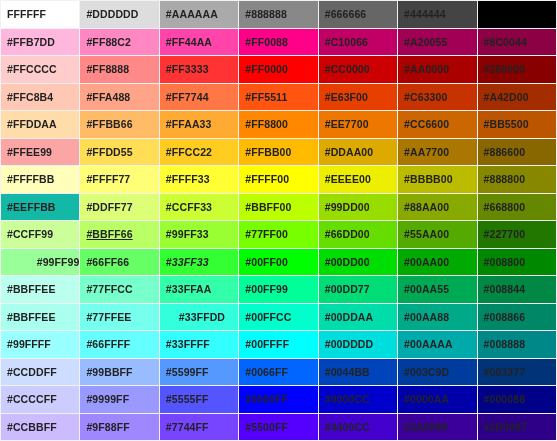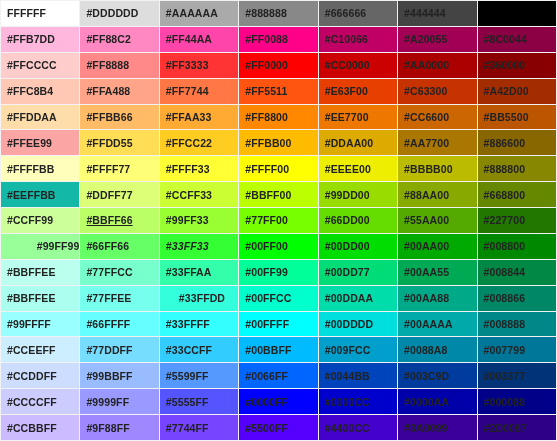--- a/index.html
+++ b/index.html
@@ -154,29 +154,20 @@
       <tr>
         <td title="#99FFFF" style="width: 14.2857%; background: rgb(153, 255, 255);"><span class="swatch-label" style="color: rgb(34, 34, 34);">#99FFFF</span></td>
         <td title="#66FFFF" style="width: 14.2857%; background: rgb(102, 255, 255);"><span class="swatch-label" style="color: rgb(34, 34, 34);">#66FFFF</span></td>
         <td title="#33FFFF" style="width: 14.2857%; background: rgb(51, 255, 255);"><span class="swatch-label" style="color: rgb(34, 34, 34);">#33FFFF</span></td>
         <td title="#00FFFF" style="width: 14.2857%; background: rgb(0, 255, 255);"><span class="swatch-label" style="color: rgb(34, 34, 34);">#00FFFF</span></td>
         <td title="#00DDDD" style="width: 14.2857%; background: rgb(0, 221, 221);"><span class="swatch-label" style="color: rgb(34, 34, 34);">#00DDDD</span></td>
         <td title="#00AAAA" style="width: 14.2857%; background: rgb(0, 170, 170);"><span class="swatch-label" style="color: rgb(34, 34, 34);">#00AAAA</span></td>
         <td title="#008888" style="width: 14.2857%; background: rgb(0, 136, 136);"><span class="swatch-label" style="color: rgb(34, 34, 34);">#008888</span></td>
       </tr>
       <tr>
-        <td title="#CCEEFF" style="width: 14.2857%; background: rgb(204, 238, 255);"><span class="swatch-label" style="color: rgb(34, 34, 34);">#CCEEFF</span></td>
-        <td title="#77DDFF" style="width: 14.2857%; background: rgb(119, 221, 255);"><span class="swatch-label" style="color: rgb(34, 34, 34);">#77DDFF</span></td>
-        <td title="#33CCFF" style="width: 14.2857%; background: rgb(51, 204, 255);"><span class="swatch-label" style="color: rgb(34, 34, 34);">#33CCFF</span></td>
-        <td title="#00BBFF" style="width: 14.2857%; background: rgb(0, 187, 255);"><span class="swatch-label" style="color: rgb(34, 34, 34);">#00BBFF</span></td>
-        <td title="#009FCC" style="width: 14.2857%; background: rgb(0, 159, 204);"><span class="swatch-label" style="color: rgb(34, 34, 34);">#009FCC</span></td>
-        <td title="#0088A8" style="width: 14.2857%; background: rgb(0, 136, 168);"><span class="swatch-label" style="color: rgb(34, 34, 34);">#0088A8</span></td>
-        <td title="#007799" style="width: 14.2857%; background: rgb(0, 119, 153);"><span class="swatch-label" style="color: rgb(34, 34, 34);">#007799</span></td>
-      </tr>
-      <tr>
         <td title="#CCDDFF" style="width: 14.2857%; background: rgb(204, 221, 255);"><span class="swatch-label" style="color: rgb(34, 34, 34);">#CCDDFF</span></td>
         <td title="#99BBFF" style="width: 14.2857%; background: rgb(153, 187, 255);"><span class="swatch-label" style="color: rgb(34, 34, 34);">#99BBFF</span></td>
         <td title="#5599FF" style="width: 14.2857%; background: rgb(85, 153, 255); margin-left: 40px;"><span class="swatch-label" style="color: rgb(34, 34, 34);">#5599FF</span></td>
         <td title="#0066FF" style="width: 14.2857%; background: rgb(0, 102, 255);"><span class="swatch-label" style="color: rgb(34, 34, 34);">#0066FF</span></td>
         <td title="#0044BB" style="width: 14.2857%; background: rgb(0, 68, 187);"><span class="swatch-label" style="color: rgb(34, 34, 34);">#0044BB</span></td>
         <td title="#003C9D" style="width: 14.2857%; background: rgb(0, 60, 157);"><span class="swatch-label" style="color: rgb(34, 34, 34);">#003C9D</span></td>
         <td title="#003377" style="width: 14.2857%; background: rgb(0, 51, 119);"><span class="swatch-label" style="color: rgb(34, 34, 34);">#003377</span></td>
       </tr>
       <tr>
         <td title="#CCCCFF" style="width: 14.2857%; background: rgb(204, 204, 255);"><span class="swatch-label" style="color: rgb(34, 34, 34);">#CCCCFF</span></td>

